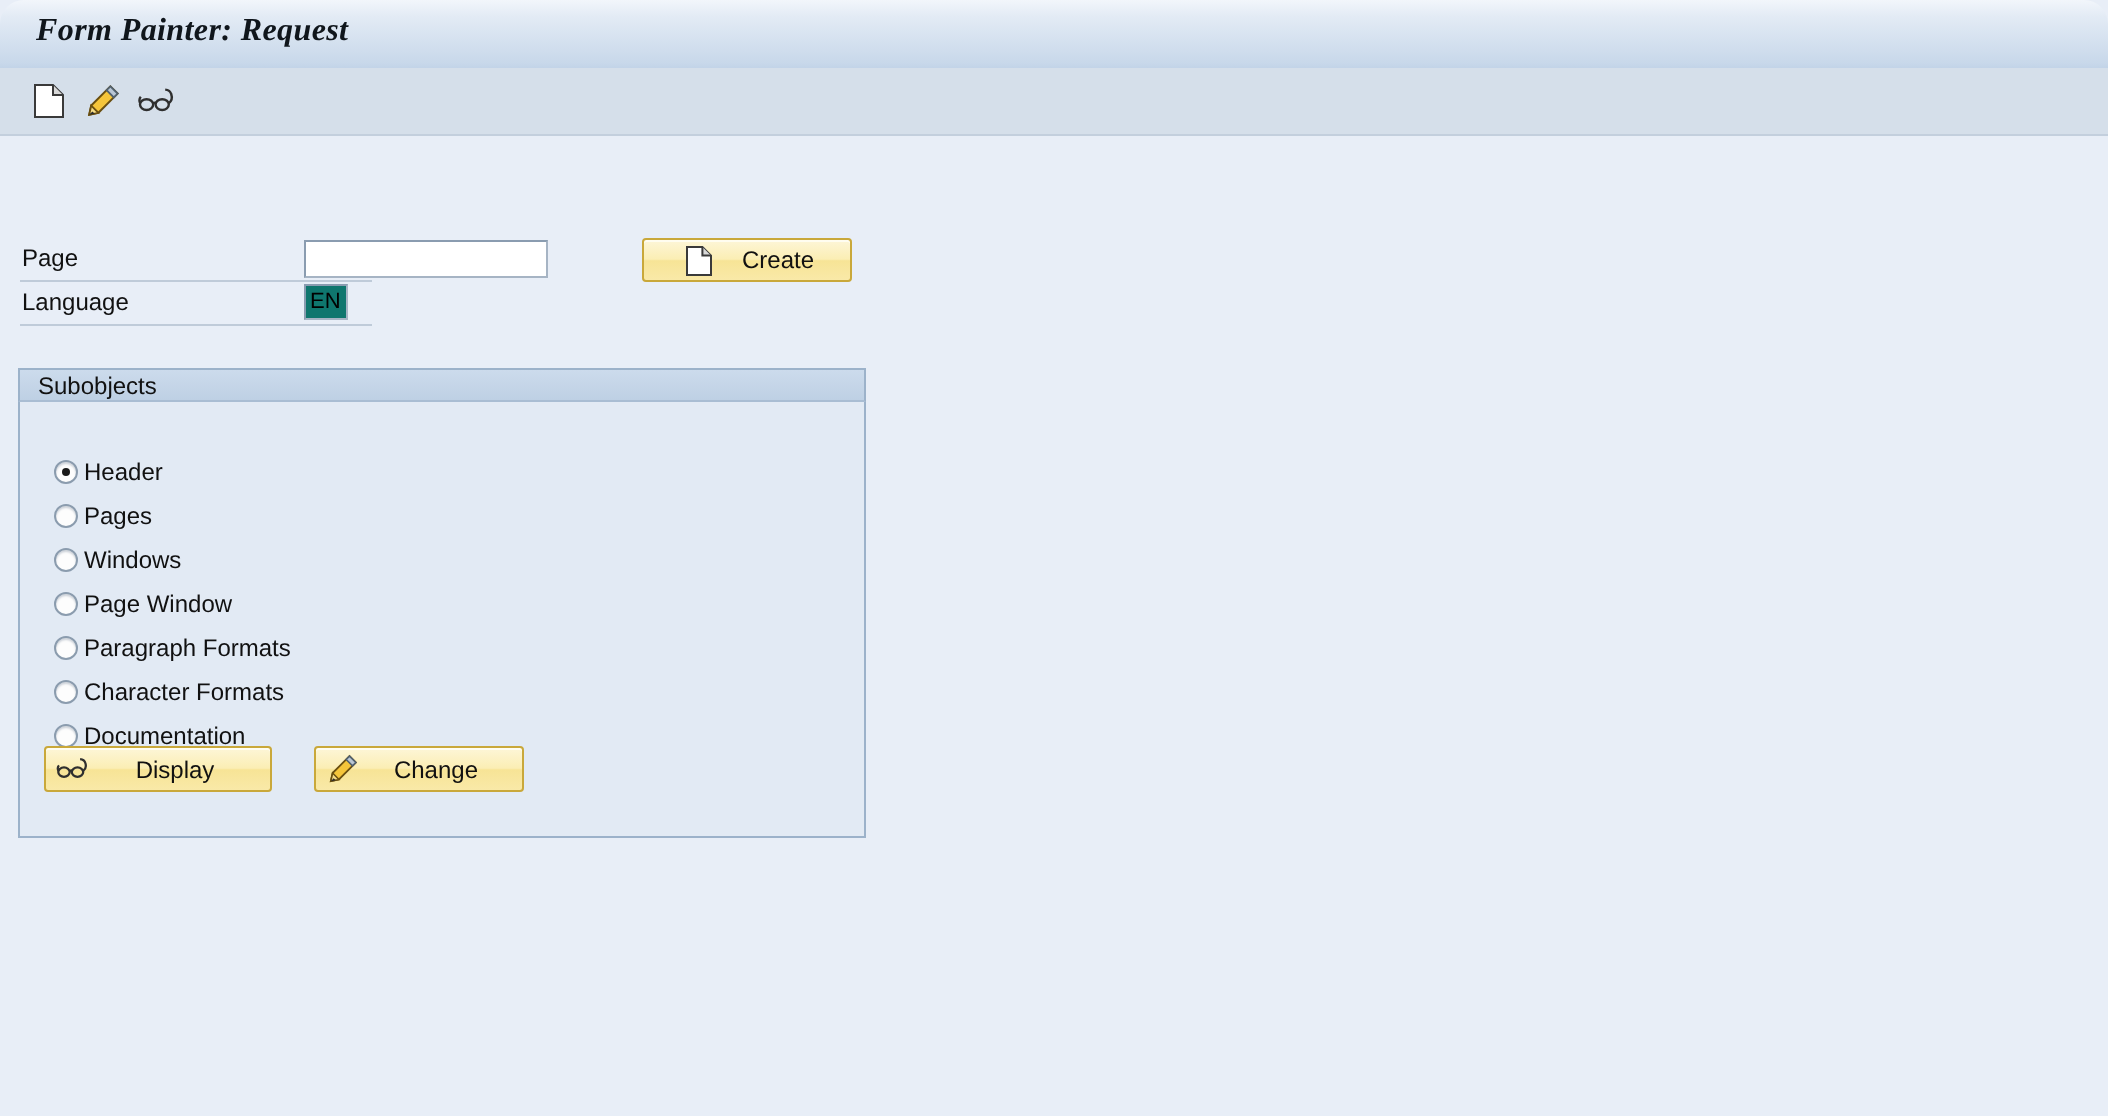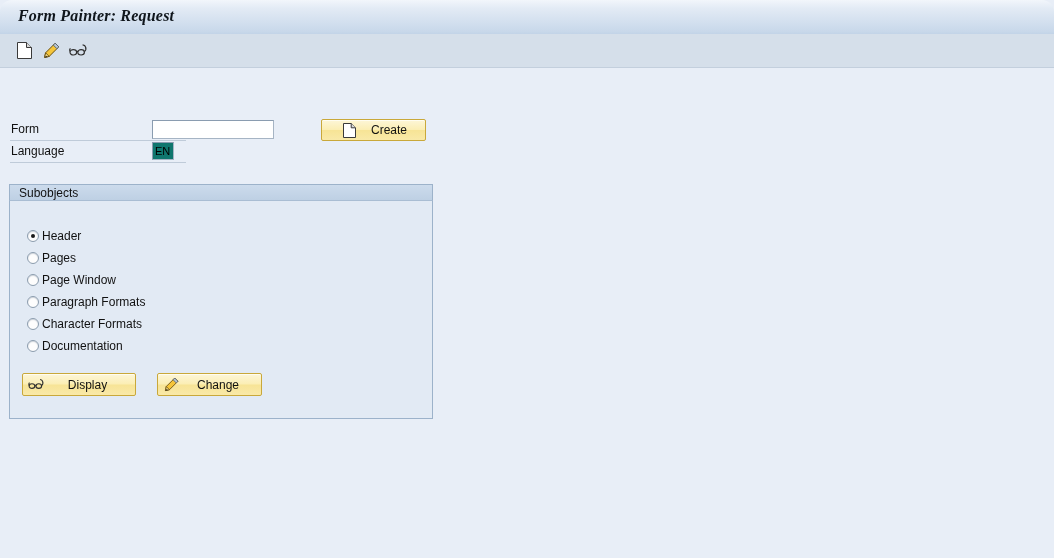--- a/index.html
+++ b/index.html
@@ -311,21 +311,21 @@
   </div>
 
   <div class="watermark">© www.tutorialkart.com</div>
 </div>
 
 <div class="content">
 
   <div class="form-area">
 
     <div class="form-row">
-      <span class="form-label">Form</span>
+      <span class="form-label">Page</span>
       <span class="label-underline"></span>
       <input class="inp-form" type="text" value="" style="">
     </div>
 
     <div class="form-row">
       <span class="form-label">Language</span>
       <span class="label-underline"></span>
       <input class="inp-lang" type="text" value="EN" style="">
     </div>
 
@@ -352,20 +352,24 @@
       <div class="radio-row">
         <span class="radio checked"></span>
         <span class="radio-label">Header</span>
       </div>
 
       <div class="radio-row">
         <span class="radio"></span>
         <span class="radio-label">Pages</span>
       </div>
 
+      <div class="radio-row">
+        <span class="radio"></span>
+        <span class="radio-label">Windows</span>
+      </div>
 
       <div class="radio-row">
         <span class="radio"></span>
         <span class="radio-label">Page Window</span>
       </div>
 
       <div class="radio-row">
         <span class="radio"></span>
         <span class="radio-label">Paragraph Formats</span>
       </div>

